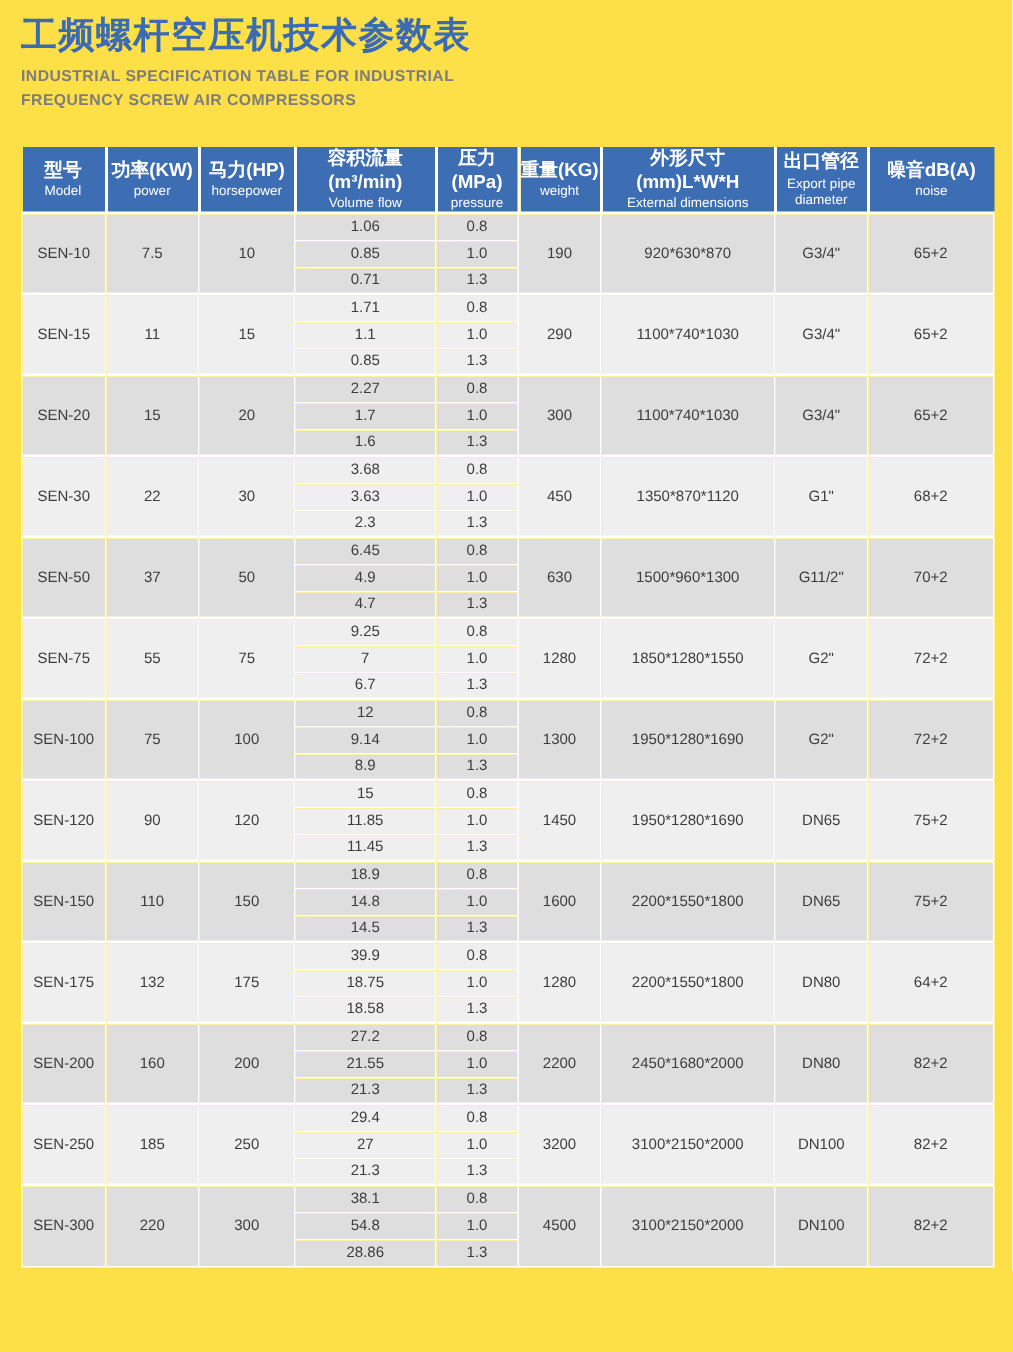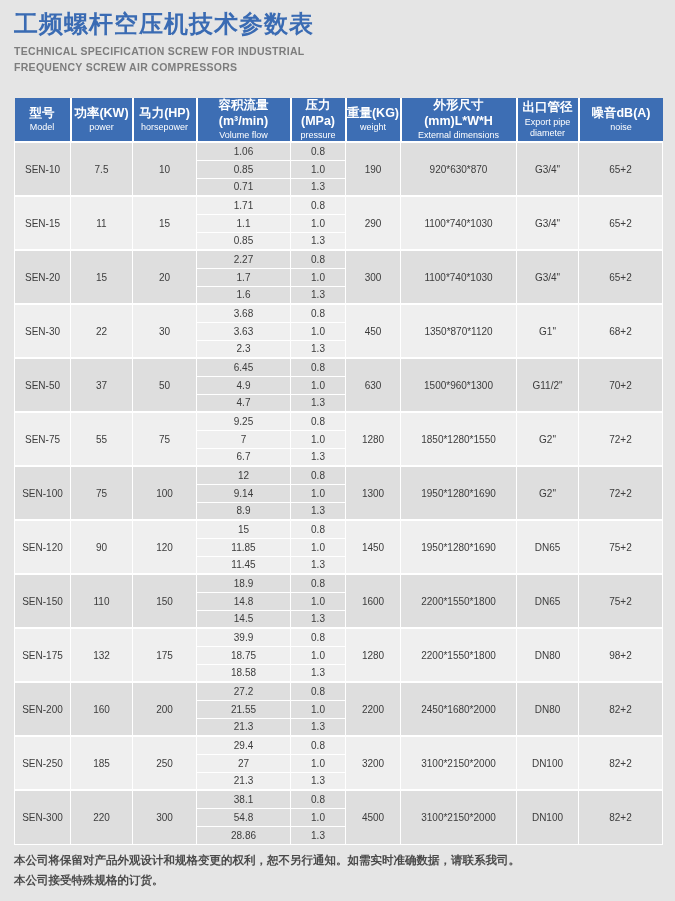--- a/index.html
+++ b/index.html
@@ -5,21 +5,21 @@
   html, body {
     margin: 0;
     padding: 0;
     background: #ffffff;
     font-family: "Liberation Sans", "DejaVu Sans", sans-serif;
   }
   .page {
     position: relative;
     width: 675px;
     height: 901px;
-    background: #e5e5e5;
+    background: #fde047;
     overflow: hidden;
   }
   .title-block {
     padding: 10px 14px 0 14px;
   }
   .main-title {
     font-size: 24px;
     font-weight: 700;
     color: #3a6bb3;
     letter-spacing: 1px;
@@ -90,21 +90,21 @@
   }
 </style>
 </head>
 <body>
 
 <div class="page">
 
   <div class="title-block">
     <div class="main-title">工频螺杆空压机技术参数表</div>
     <div class="sub-title">
-      <span>TECHNICAL SPECIFICATION SCREW FOR INDUSTRIAL</span><br>
+      <span>INDUSTRIAL SPECIFICATION TABLE FOR INDUSTRIAL</span><br>
       <span>FREQUENCY SCREW AIR COMPRESSORS</span>
     </div>
   </div>
 
   <table class="spec">
     <colgroup>
         <col style="width: 56px;">
         <col style="width: 62px;">
         <col style="width: 64px;">
         <col style="width: 94px;">
@@ -328,21 +328,21 @@
         </tr>
         <tr class="group-start">
           <td class="bg-light" rowspan="3">SEN-175</td>
           <td class="bg-light" rowspan="3">132</td>
           <td class="bg-light" rowspan="3">175</td>
           <td class="bg-light">39.9</td>
           <td class="bg-light">0.8</td>
           <td class="bg-light" rowspan="3">1280</td>
           <td class="bg-light" rowspan="3">2200*1550*1800</td>
           <td class="bg-light" rowspan="3">DN80</td>
-          <td class="bg-light" rowspan="3">98+2</td>
+          <td class="bg-light" rowspan="3">64+2</td>
         </tr>
         <tr>
           <td class="bg-light">18.75</td>
           <td class="bg-light">1.0</td>
         </tr>
         <tr>
           <td class="bg-light">18.58</td>
           <td class="bg-light">1.3</td>
         </tr>
         <tr class="group-start">
@@ -398,18 +398,14 @@
           <td class="bg-dark">54.8</td>
           <td class="bg-dark">1.0</td>
         </tr>
         <tr>
           <td class="bg-dark">28.86</td>
           <td class="bg-dark">1.3</td>
         </tr>
       </tbody>
   </table>
 
-  <div class="footer-block">
-    <div>本公司将保留对产品外观设计和规格变更的权利，恕不另行通知。如需实时准确数据，请联系我司。</div>
-    <div>本公司接受特殊规格的订货。</div>
-  </div>
 
 </div>
 
 </body></html>

